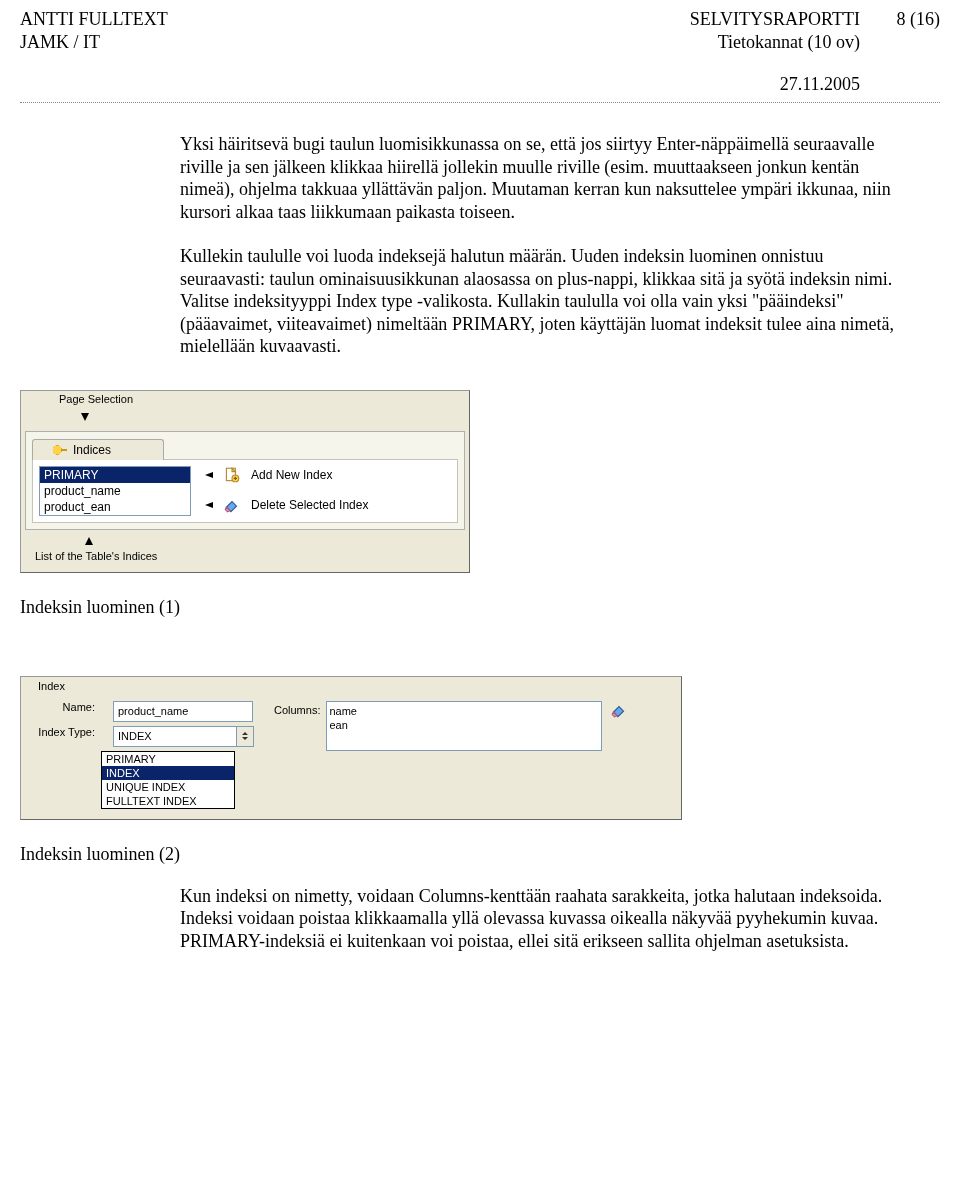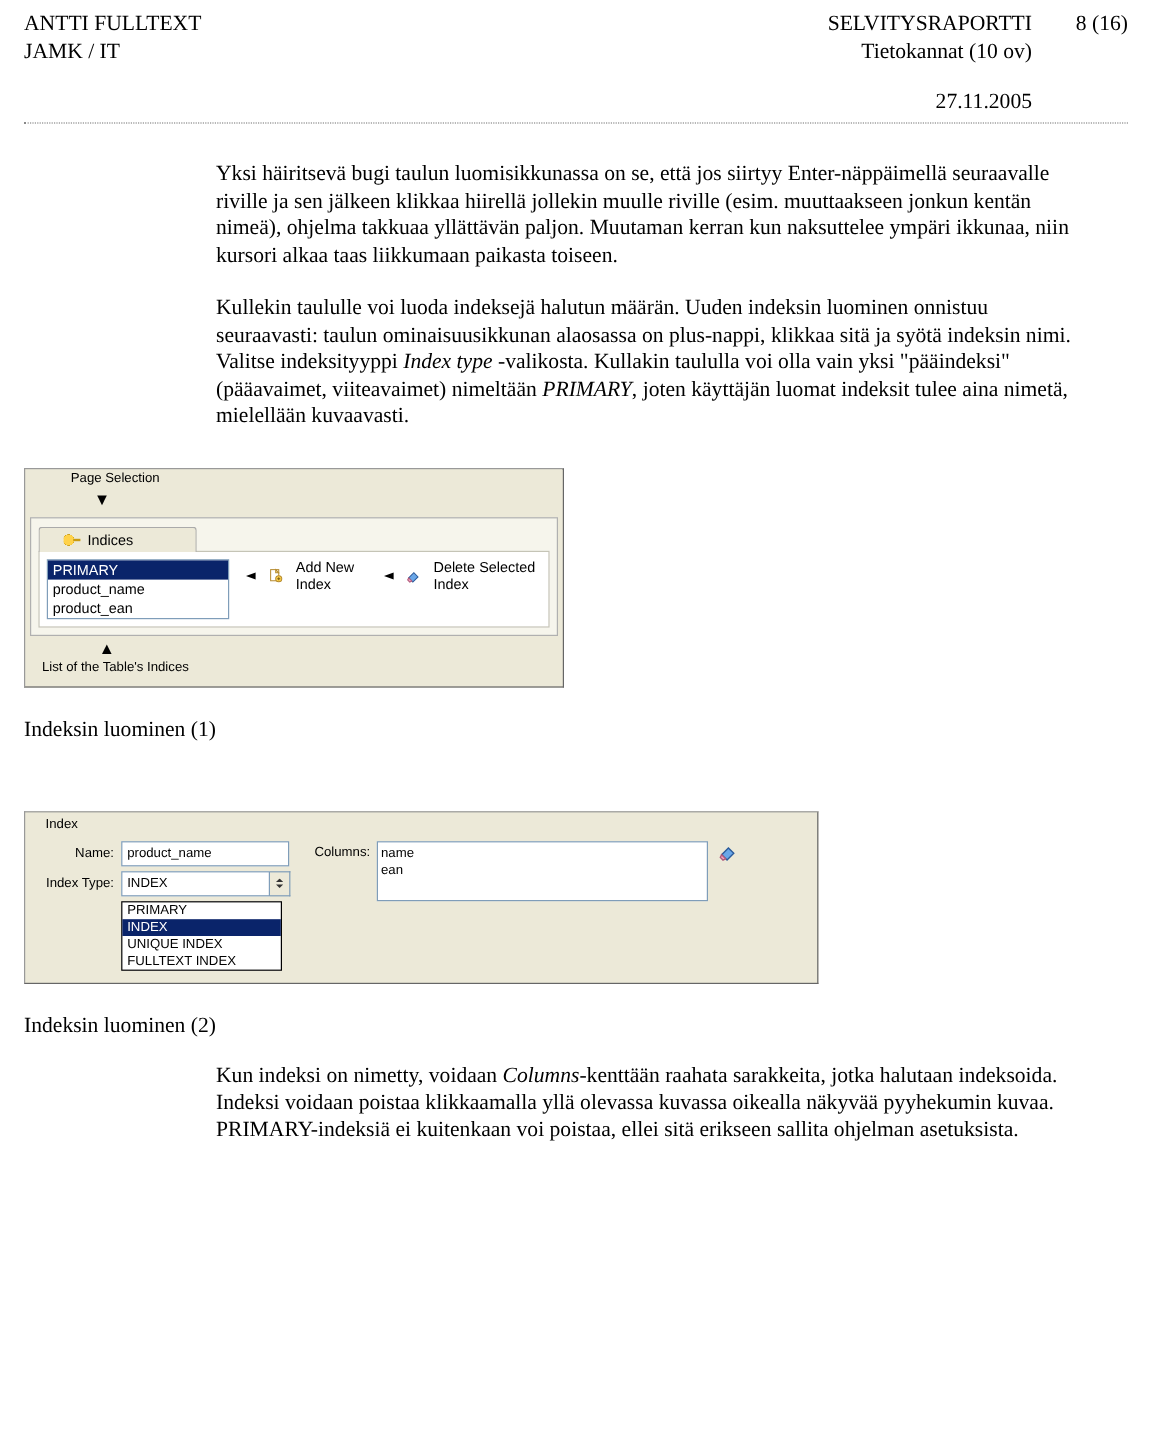--- a/index.html
+++ b/index.html
@@ -22,21 +22,21 @@
   .under-rule {
     border-bottom: 1px dotted #888;
     margin: 6px 0 30px 0;
   }
   .body-block {
     margin-left: 160px;
     margin-right: 40px;
     line-height: 1.25;
   }
   .para { margin-bottom: 22px; }
-  .italic { font-style: italic; }
+  .italic { }
   .caption {
     margin: 24px 0 20px 0;
     font-size: 18px;
   }
   
   .shot {
     background: #ece9d8;
     border: 1px solid #999;
     border-right-color: #666;
     border-bottom-color: #666;
@@ -110,21 +110,21 @@
   }
   .listbox .item {
     padding: 1px 4px;
   }
   .listbox .item.selected {
     background: #0a246a;
     color: #fff;
   }
   .side-actions {
     display: flex;
-    flex-direction: row;
+    flex-direction: column;
     gap: 12px;
     margin-left: 14px;
     justify-content: space-between;
   }
   .action-row {
     display: flex;
     align-items: center;
     gap: 10px;
   }
   .icon-box {
@@ -158,22 +158,21 @@
     font-size: 11px;
     position: relative;
     top: -8px;
     left: 4px;
     background: #ece9d8;
     padding: 0 3px;
     display: inline-block;
   }
   .form-row {
     display: flex;
-    align-items: center;
-    gap: 6px;
+    gap: 18px;
     margin-bottom: 4px;
   }
   .form-label {
     font-size: 11px;
     width: 64px;
     text-align: right;
   }
   .text-input {
     font-family: Tahoma, Arial, sans-serif;
     font-size: 11px;

